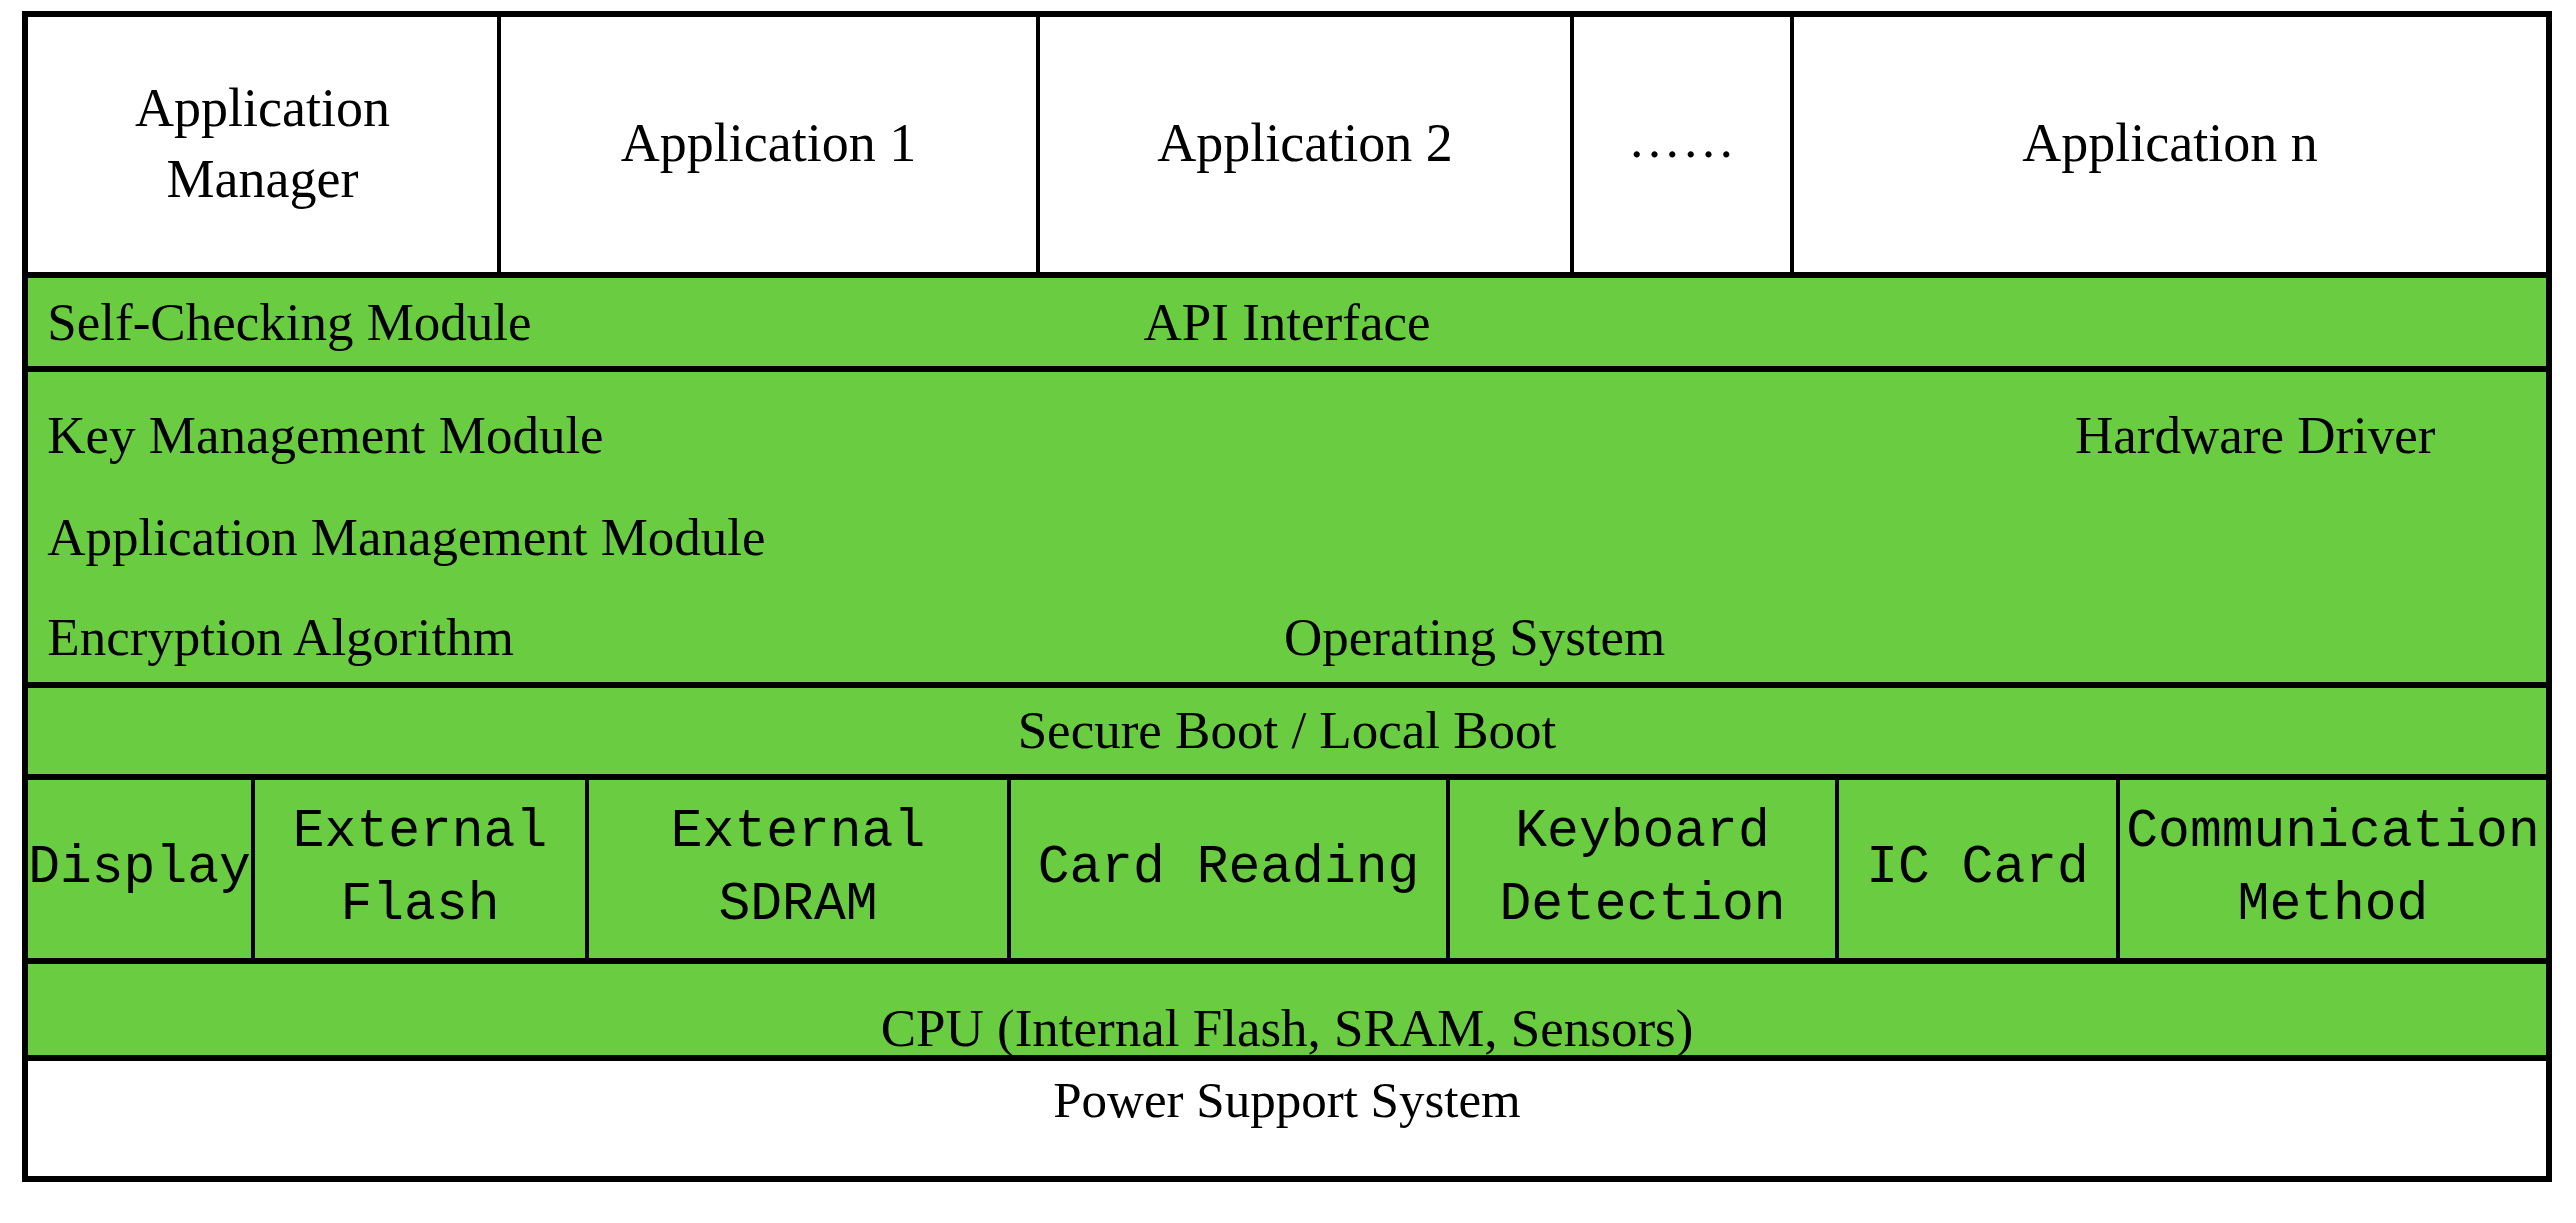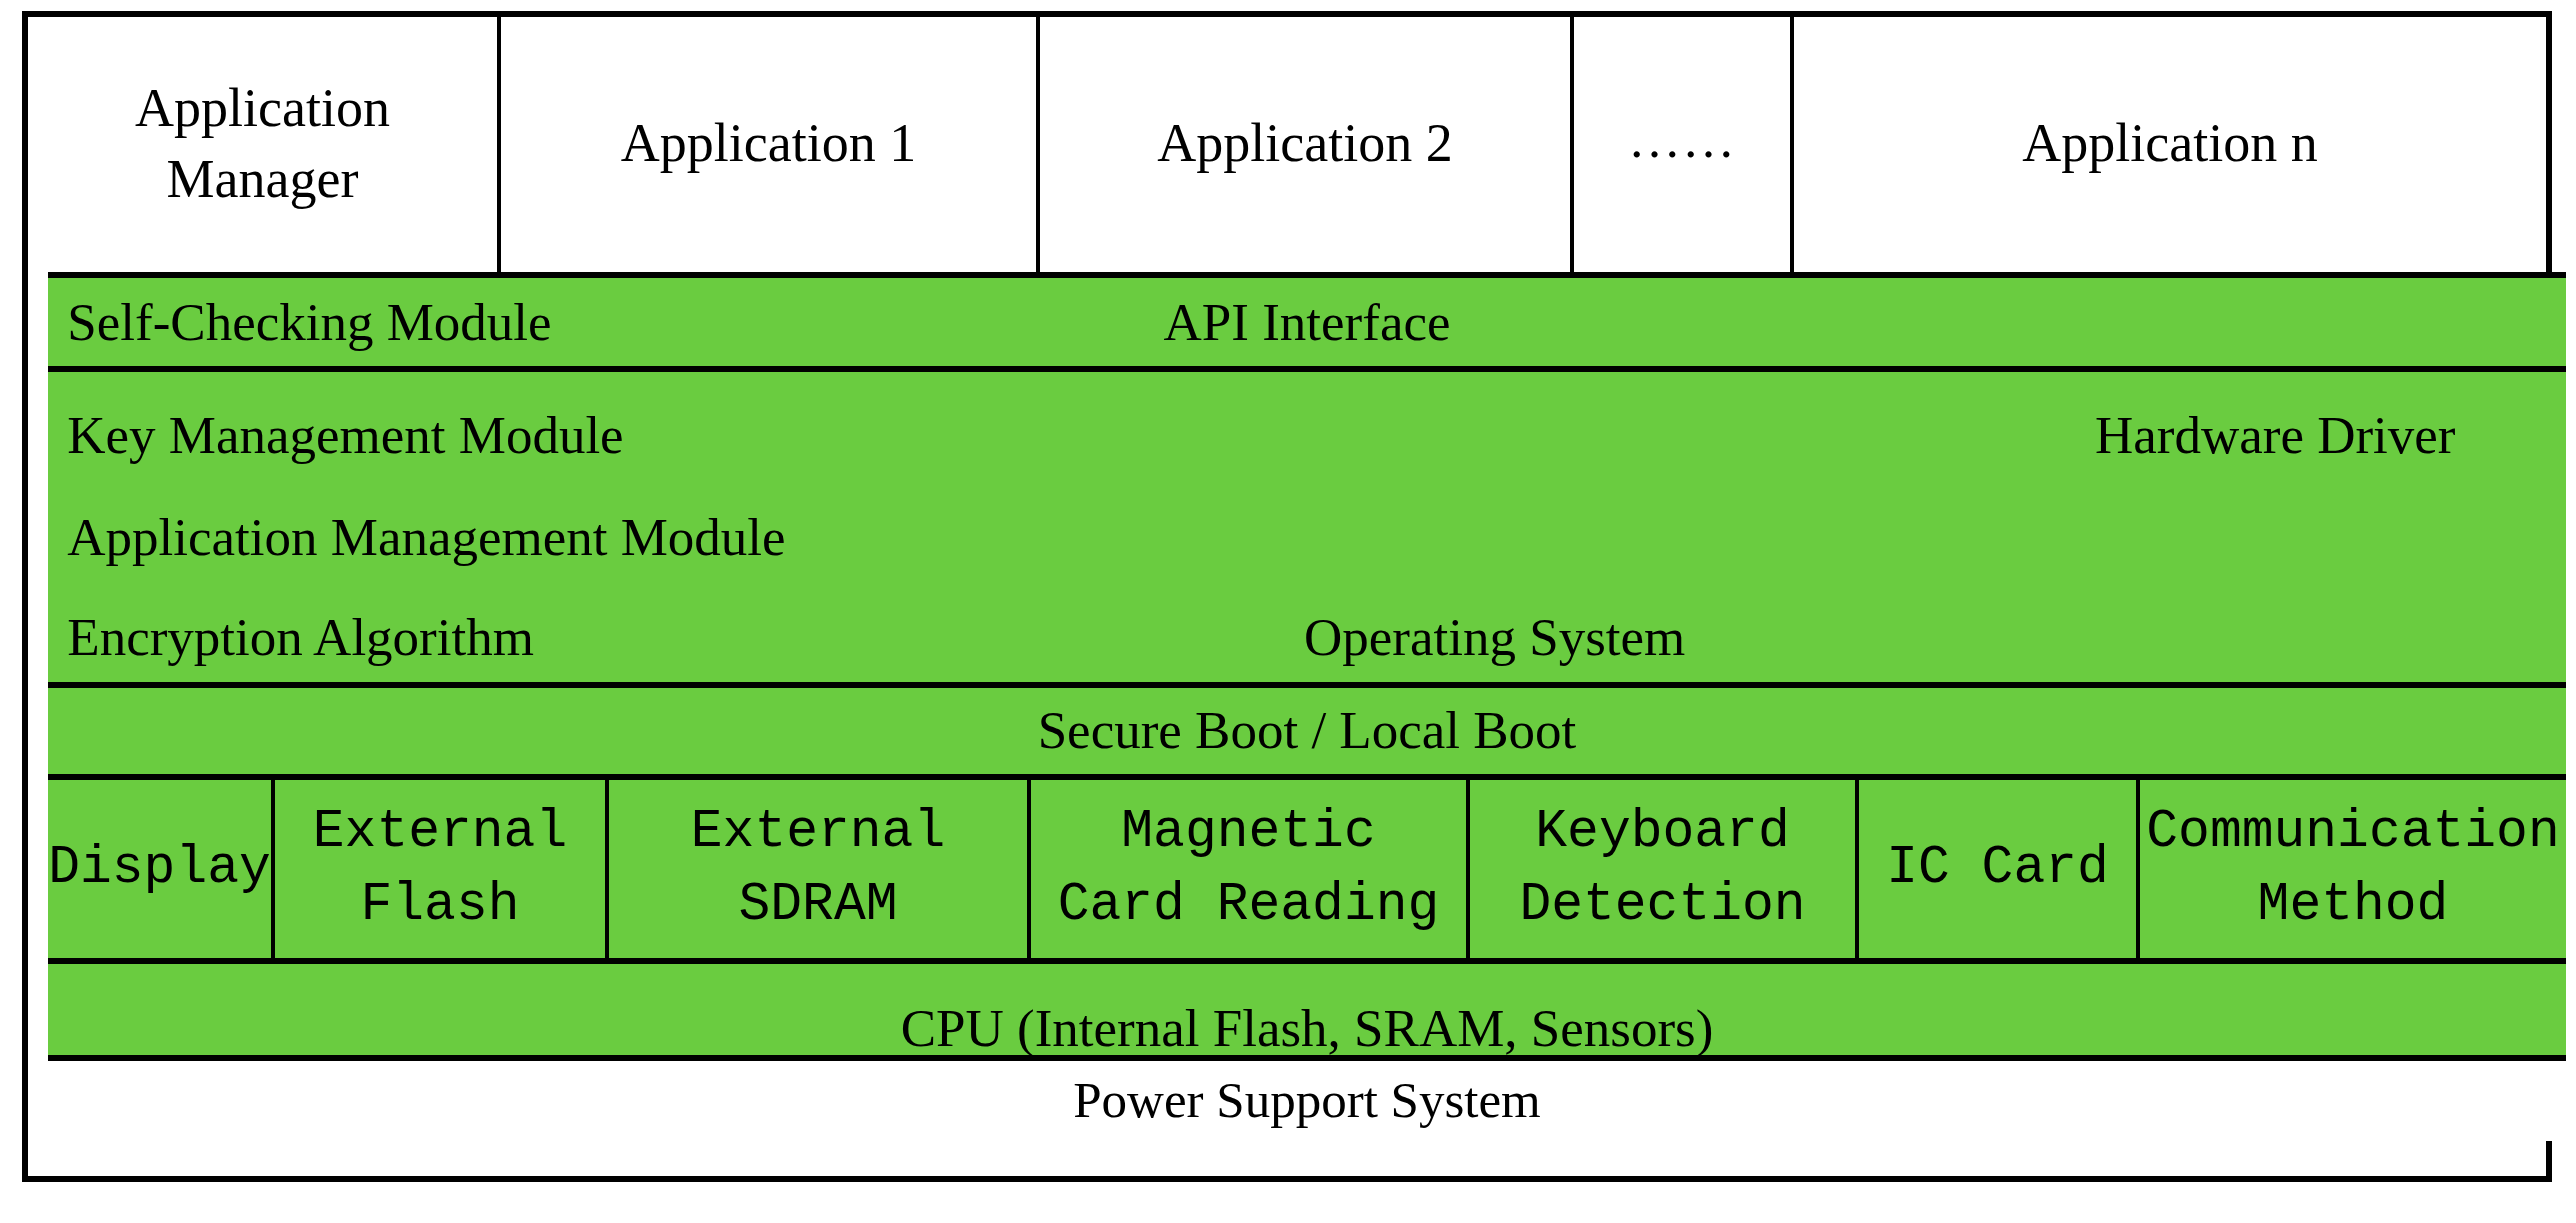--- a/index.html
+++ b/index.html
@@ -31,21 +31,21 @@
     position: relative;
     box-sizing: border-box;
     width: 100%;
     display: flex;
     flex-direction: row;
   }
 
   .green { background: #6ACC40; }
   .white { background: #ffffff; }
 
-  .row-divider-top { border-top: 6.2px solid #000000; margin-left: 20px; }
+  .row-divider-top { border-top: 6.2px solid #000000; }
 
   
   #row-applications {
     height: 255px;
   }
   #row-applications .cell {
     box-sizing: border-box;
     display: flex;
     flex-direction: column;
     align-items: center;
@@ -236,21 +236,20 @@
       <span>External</span>
       <span>Flash</span>
     </div>
 
     <div class="cell h-sdram">
       <span>External</span>
       <span>SDRAM</span>
     </div>
 
     <div class="cell h-magnetic">
-      <span>Magnetic</span>
       <span>Card Reading</span>
     </div>
 
     <div class="cell h-keyboard">
       <span>Keyboard</span>
       <span>Detection</span>
     </div>
 
     <div class="cell h-iccard">
       <span>IC Card</span>

